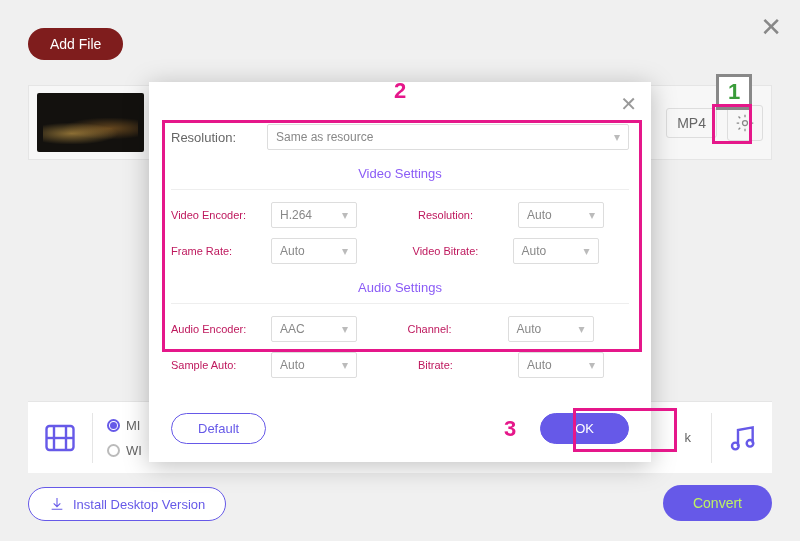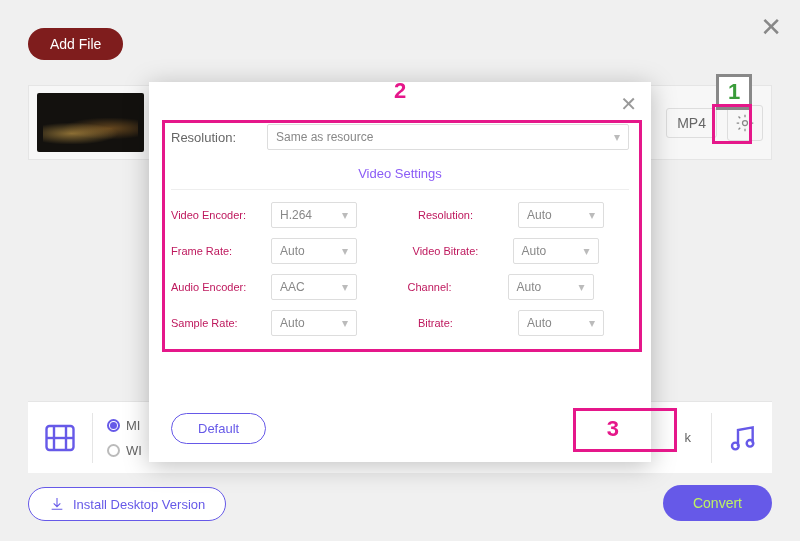--- a/index.html
+++ b/index.html
@@ -169,54 +169,56 @@
         </div>
       <div class="col" style="margin-left:25px">
           <span class="lbl">Video Bitrate:</span>
           <div class="sel">
             <span>Auto</span>
             <span class="chev">▾</span>
           </div>
         </div>
     </div>
 
+    <div class="sec-title">Audio Settings</div>
     <div class="grid2">
       <div class="col">
           <span class="lbl">Audio Encoder:</span>
           <div class="sel">
             <span>AAC</span>
             <span class="chev">▾</span>
           </div>
         </div>
       <div class="col" style="margin-left:15px">
           <span class="lbl">Channel:</span>
           <div class="sel">
             <span>Auto</span>
             <span class="chev">▾</span>
           </div>
         </div>
     </div>
     <div class="grid2">
       <div class="col">
-          <span class="lbl">Sample Rate:</span>
+          <span class="lbl">Sample Auto:</span>
           <div class="sel">
             <span>Auto</span>
             <span class="chev">▾</span>
           </div>
         </div>
       <div class="col" style="margin-left:36px">
           <span class="lbl">Bitrate:</span>
           <div class="sel">
             <span>Auto</span>
             <span class="chev">▾</span>
           </div>
         </div>
     </div>
   </div>
 
   <div class="modal-footer">
     <button class="pill-btn btn-default">Default</button>
     <div class="footer-right">
       <span class="marker-3">3</span>
+      <button class="pill-btn btn-ok">OK</button>
     </div>
   </div>
   <div class="box-3"></div>
 </div>
 
 </body></html>

